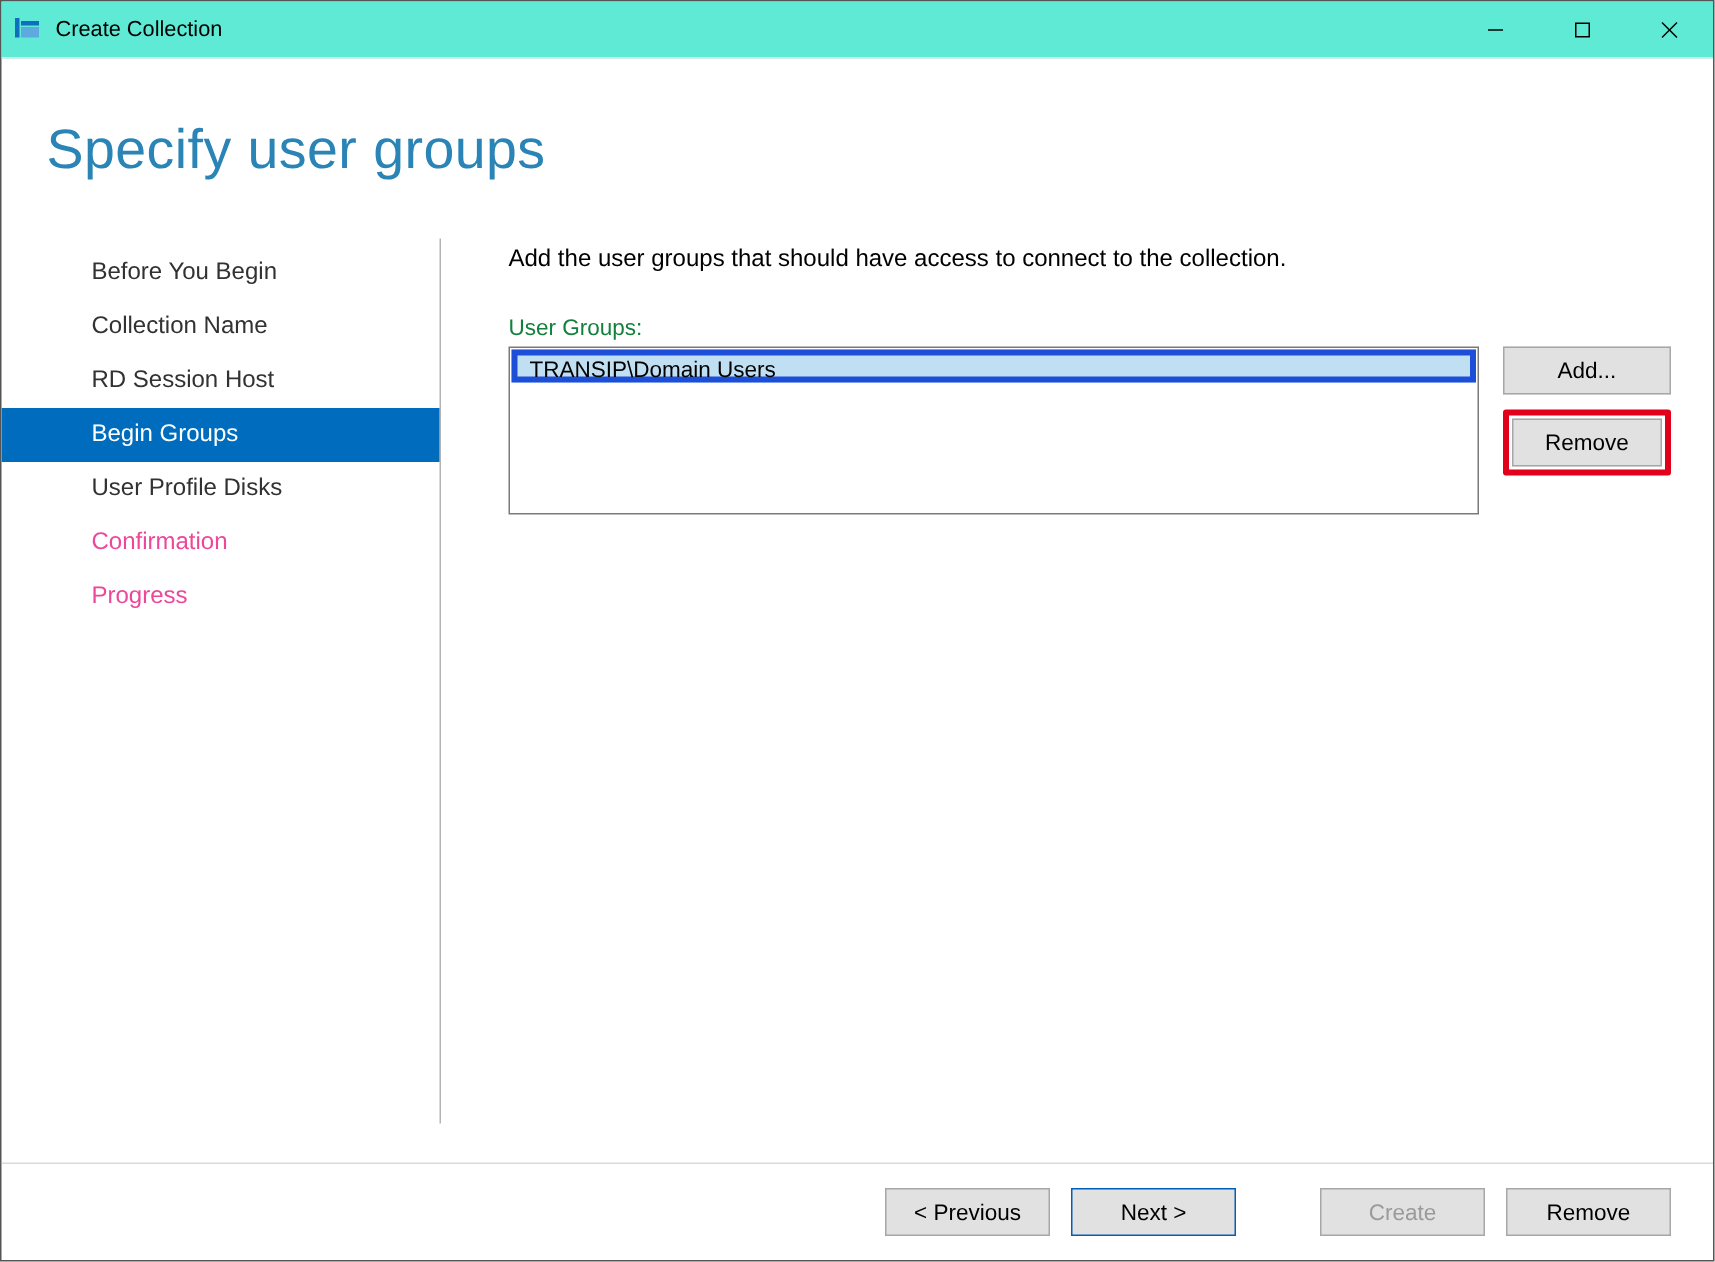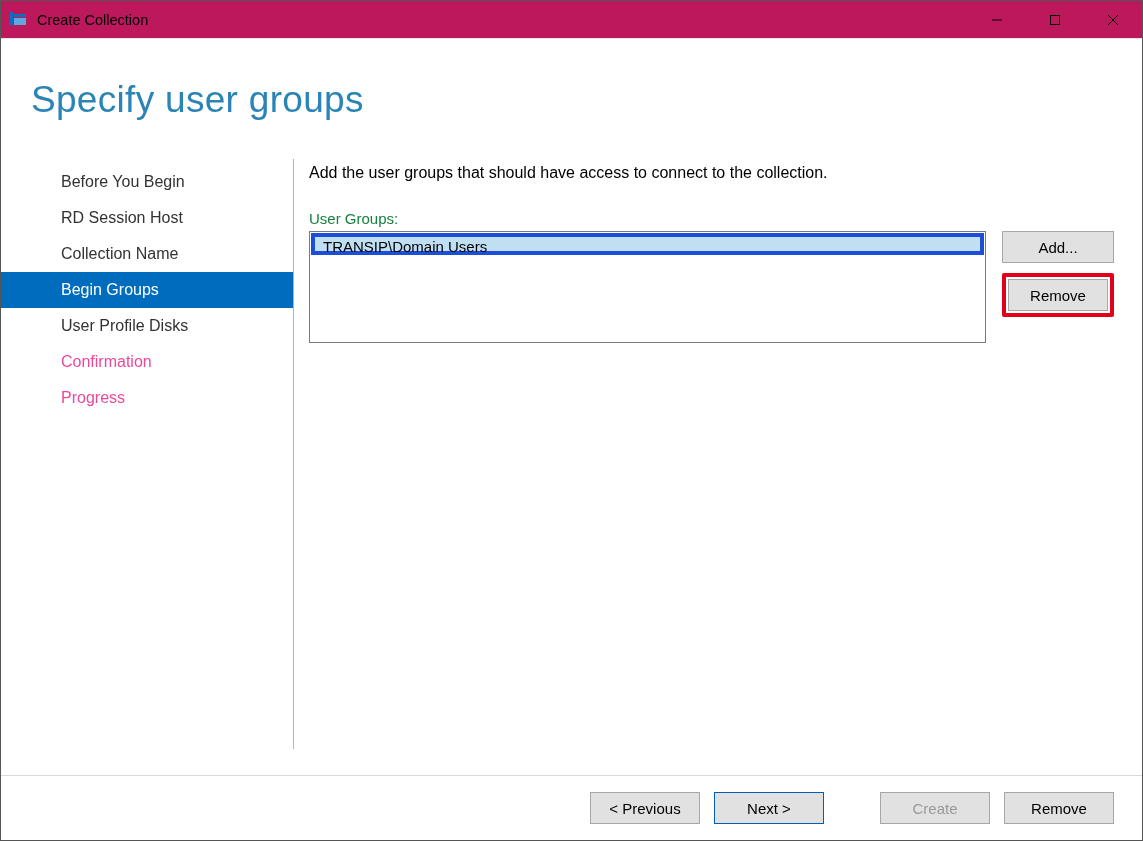--- a/index.html
+++ b/index.html
@@ -16,21 +16,21 @@
     overflow: hidden;
   }
 
   
   .titlebar {
     height: 38px;
     display: flex;
     align-items: center;
     padding-left: 8px;
     border-bottom: 1px solid #e5e5e5;
-    background: #be185d;
+    background: #5eead4;
   }
   .titlebar .app-icon {
     width: 18px; height: 18px;
     margin-right: 10px;
     display: inline-block;
   }
   .titlebar .title {
     font-size: 14.5px;
     color: #000;
   }
@@ -97,21 +97,21 @@
     padding-left: 60px;
     width: 292px;
   }
   .side-item.disabled {
     color: #ec4899;
   }
 
   
   .content {
     position: absolute;
-    left: 308px;
+    left: 338px;
     top: 125px;
     right: 28px;
   }
   .instruction {
     font-size: 16px;
     color: #000;
     margin-bottom: 28px;
   }
   .label {
     font-size: 15px;
@@ -229,22 +229,22 @@
 </div>
 
 <div class="client">
 
   <div class="page-title">Specify user groups</div>
 
   <div class="divider"></div>
 
   <div class="sidebar">
     <div class="side-item"><span>Before You Begin</span></div>
+    <div class="side-item"><span>Collection Name</span></div>
     <div class="side-item"><span>RD Session Host</span></div>
-    <div class="side-item"><span>Collection Name</span></div>
     <div class="side-item active"><span>Begin Groups</span></div>
     <div class="side-item"><span>User Profile Disks</span></div>
     <div class="side-item disabled"><span>Confirmation</span></div>
     <div class="side-item disabled"><span>Progress</span></div>
   </div>
 
   <div class="content">
     <div class="instruction">Add the user groups that should have access to connect to the collection.</div>
     <div class="label">User Groups:</div>
     <div class="group-row">

